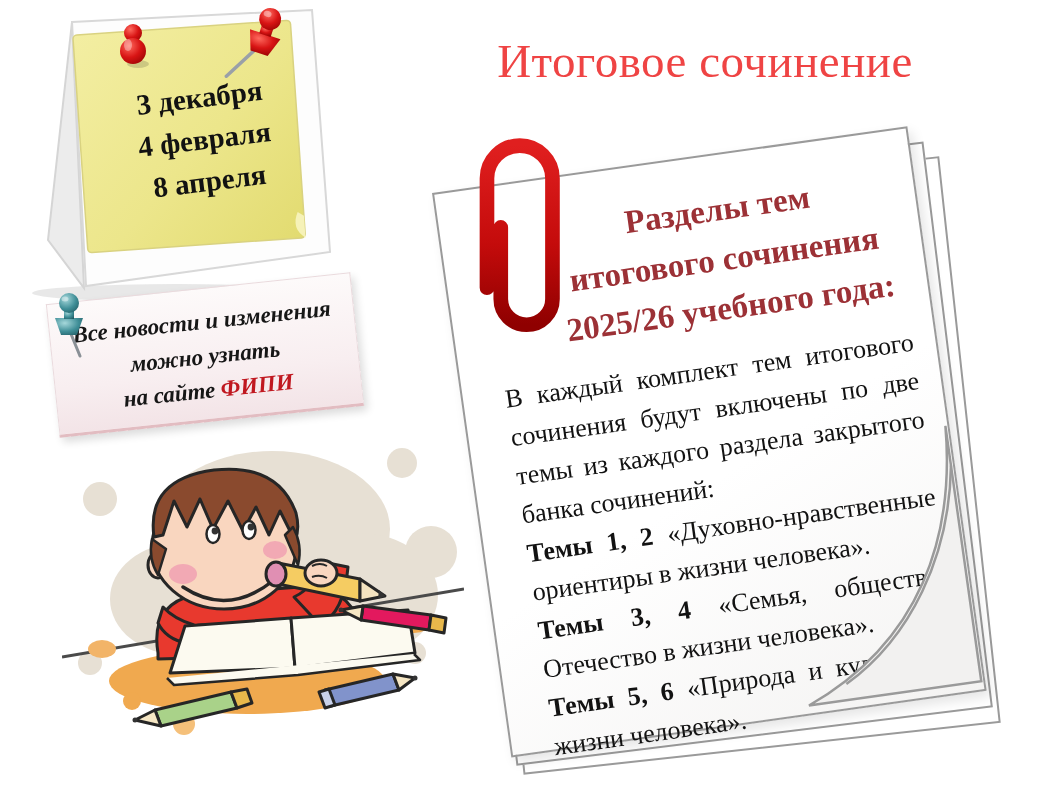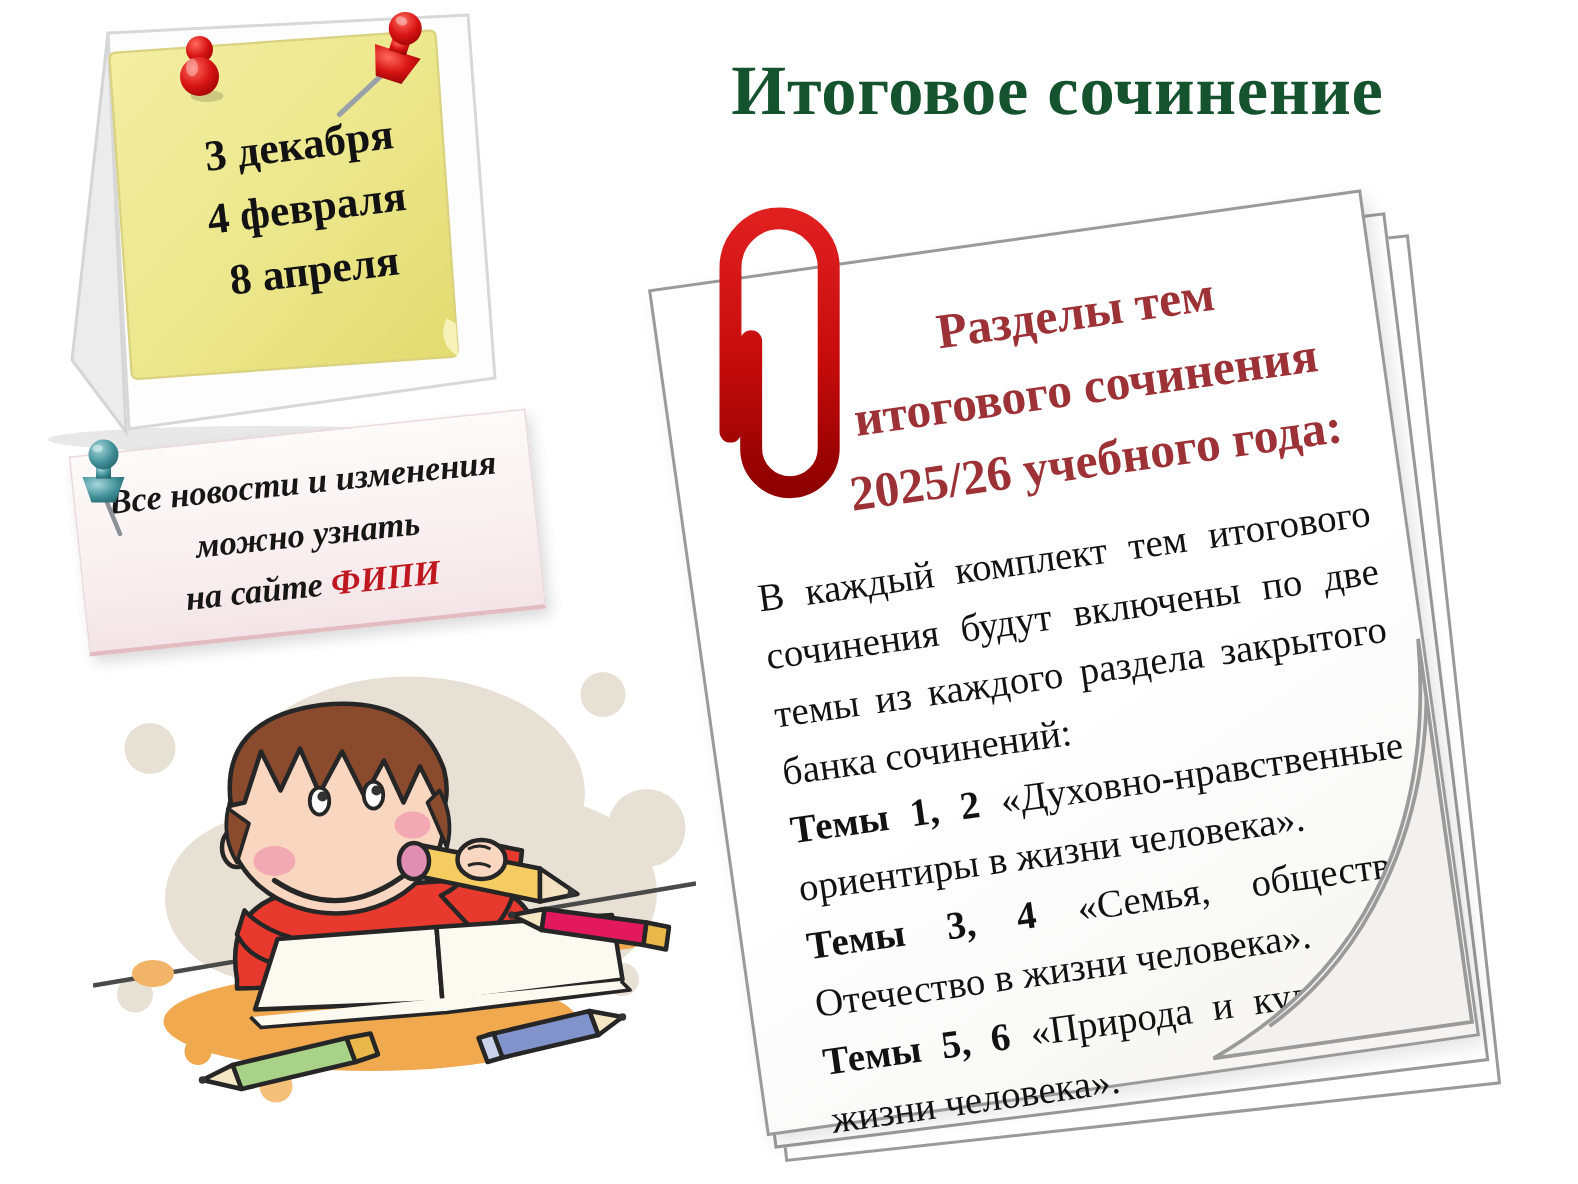--- a/index.html
+++ b/index.html
@@ -4,22 +4,22 @@
 <style>
   html,body{margin:0;padding:0;}
   body{
     width:1052px;height:789px;position:relative;overflow:hidden;
     background:#ffffff;
     font-family:"Liberation Serif", serif;
   }
   
   .slide-title{
     position:absolute;left:420px;top:36px;width:570px;
-    text-align:center;font-weight:bold;font-size:47px;line-height:1.1;
-    color:#14532d;letter-spacing:.5px;
+    text-align:center;font-weight:normal;font-size:47px;line-height:1.1;
+    color:#ef4444;letter-spacing:.5px;
   }
   
   .calendar{position:absolute;left:12px;top:0;width:330px;height:305px;}
   .calendar-dates{
     position:absolute;left:75px;top:76px;width:235px;
     transform:rotate(-7deg);transform-origin:50% 50%;
     text-align:center;font-weight:bold;font-size:29px;line-height:1.45;color:#121212;
   }
   
   .news-note{

